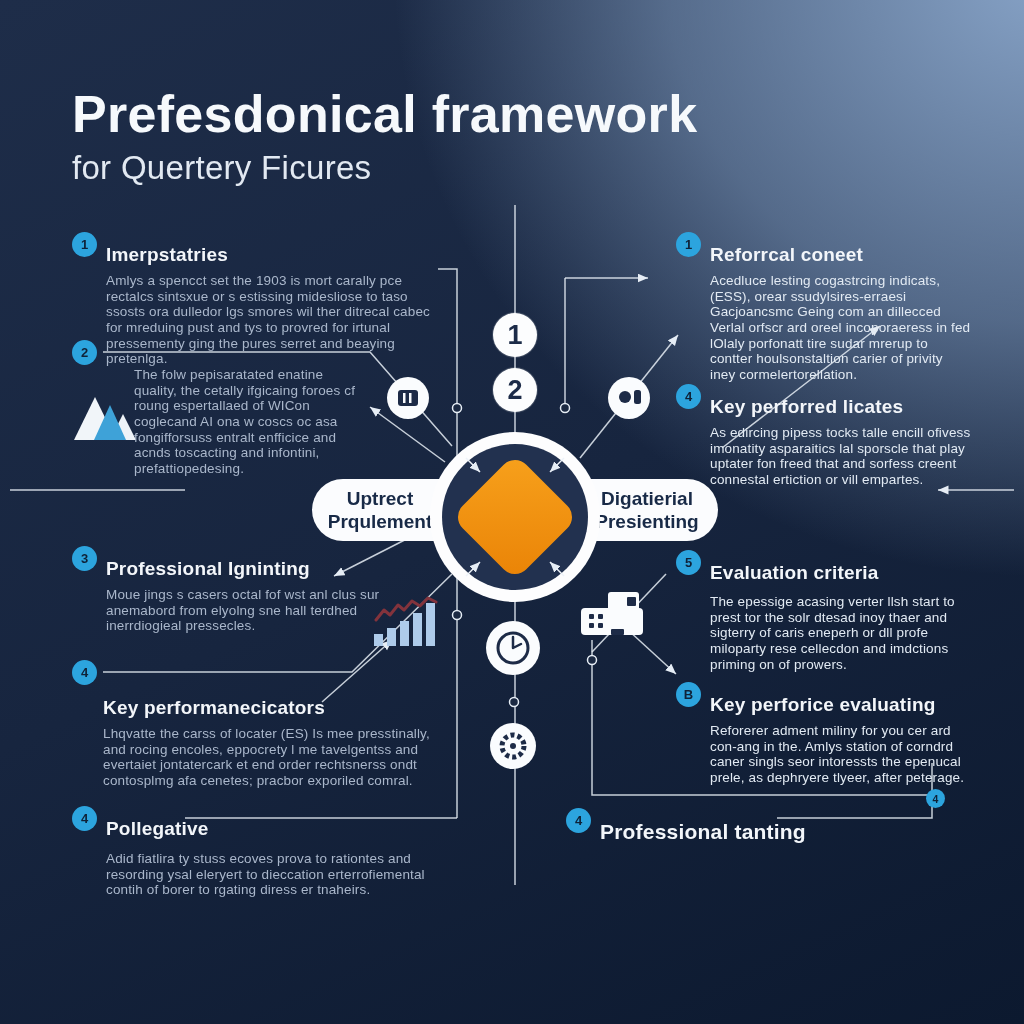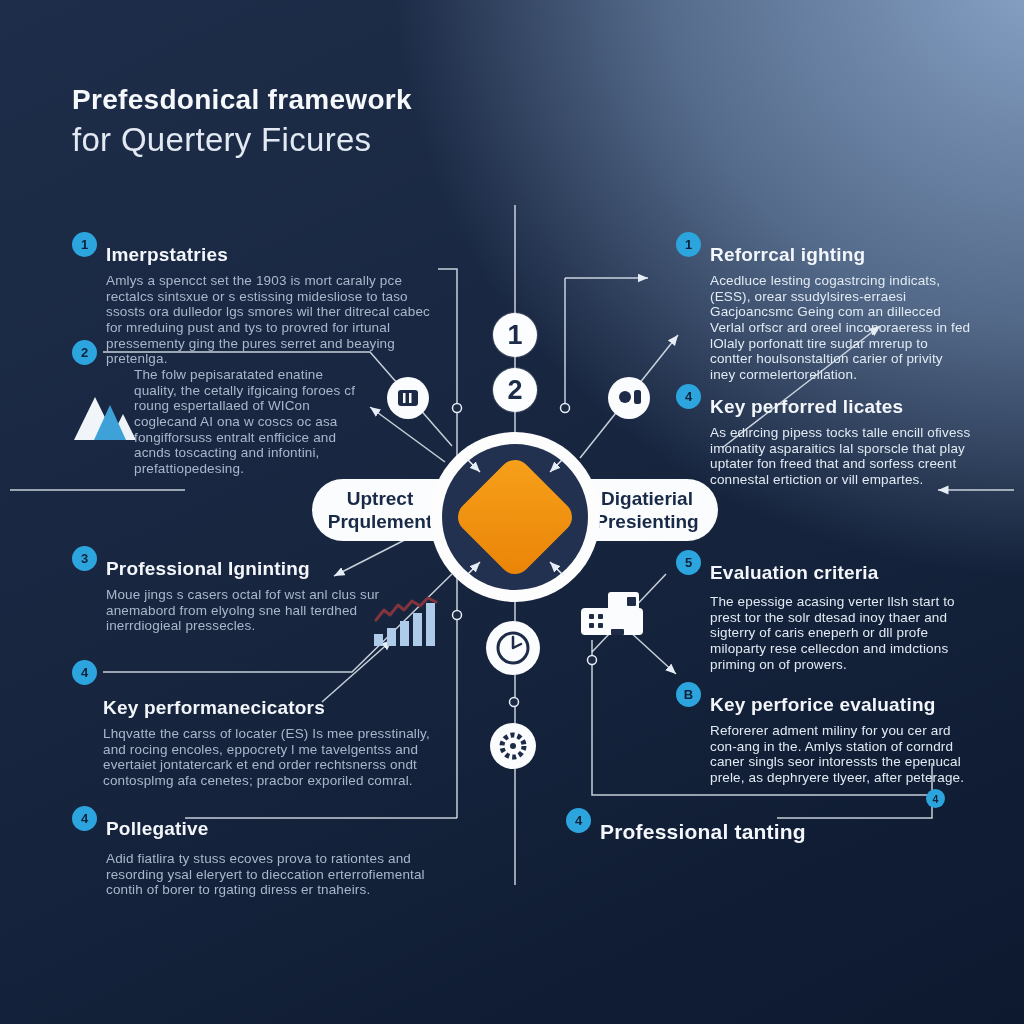--- a/index.html
+++ b/index.html
@@ -5,21 +5,21 @@
   html,body{margin:0;padding:0;background:#0a1426;}
   .canvas{
     position:relative;width:1024px;height:1024px;overflow:hidden;
     font-family:"Liberation Sans",sans-serif;
     background:
       radial-gradient(1050px 980px at 102% -3%, #87a3c7 0%, rgba(134,162,198,0.55) 36%, rgba(134,162,198,0) 62%),
       linear-gradient(155deg,#1e2d49 0%, #17253f 50%, #0c192f 100%);
   }
   .abs{position:absolute;}
   
-  .title-1{font-size:28px;font-weight:700;color:#f6f9fc;letter-spacing:.3px;}
+  .title-1{font-size:52px;font-weight:700;color:#f6f9fc;letter-spacing:.3px;}
   .title-2{font-size:33px;font-weight:400;color:#e2e9f2;margin-top:5px;letter-spacing:.3px;}
   
   .badge{width:25px;height:25px;border-radius:50%;background:#2ca4de;color:#0f2238;
     font-size:13px;font-weight:700;display:flex;align-items:center;justify-content:center;flex:0 0 25px;}
   .sec{position:absolute;}
   .sec-h{font-size:19px;font-weight:700;color:#f3f6fa;margin:12px 0 7px 0;letter-spacing:.2px;}
   .sec-b{font-size:13.5px;line-height:1.16;margin:0;letter-spacing:.15px;color:#aab7cb;}
   .sec-b.right-b{color:#e2eaf3;}
   
   .lines{position:absolute;left:0;top:0;z-index:1;}
@@ -147,21 +147,21 @@
         <h3 class="sec-h" style="margin-bottom:11px;">Pollegative</h3>
         <p class="sec-b" style="width:330px;">Adid fiatlira ty stuss ecoves prova to rationtes and resording ysal eleryert to dieccation erterrofiemental contih of borer to rgating diress er tnaheirs.</p>
       </div>
     </div>
   </section>
 
   <section class="sec" style="left:676px;top:232px;width:300px;z-index:5;">
     <div style="display:flex;gap:9px;">
       <span class="badge">1</span>
       <div style="width:262px;">
-        <h3 class="sec-h">Reforrcal ighting</h3>
+        <h3 class="sec-h">Reforrcal coneet</h3>
         <p class="sec-b right-b">Acedluce lesting cogastrcing indicats, (ESS), orear ssudylsires-erraesi Gacjoancsmc Geing com an dillecced Verlal orfscr ard oreel incoporaeress in fed lOlaly porfonatt tire sudar mrerup to contter houlsonstaltion carier of privity iney cormelertorellation.</p>
       </div>
     </div>
   </section>
 
   <section class="sec" style="left:676px;top:384px;width:300px;z-index:5;">
     <div style="display:flex;gap:9px;">
       <span class="badge">4</span>
       <div style="width:262px;">
         <h3 class="sec-h">Key perforred licates</h3>

